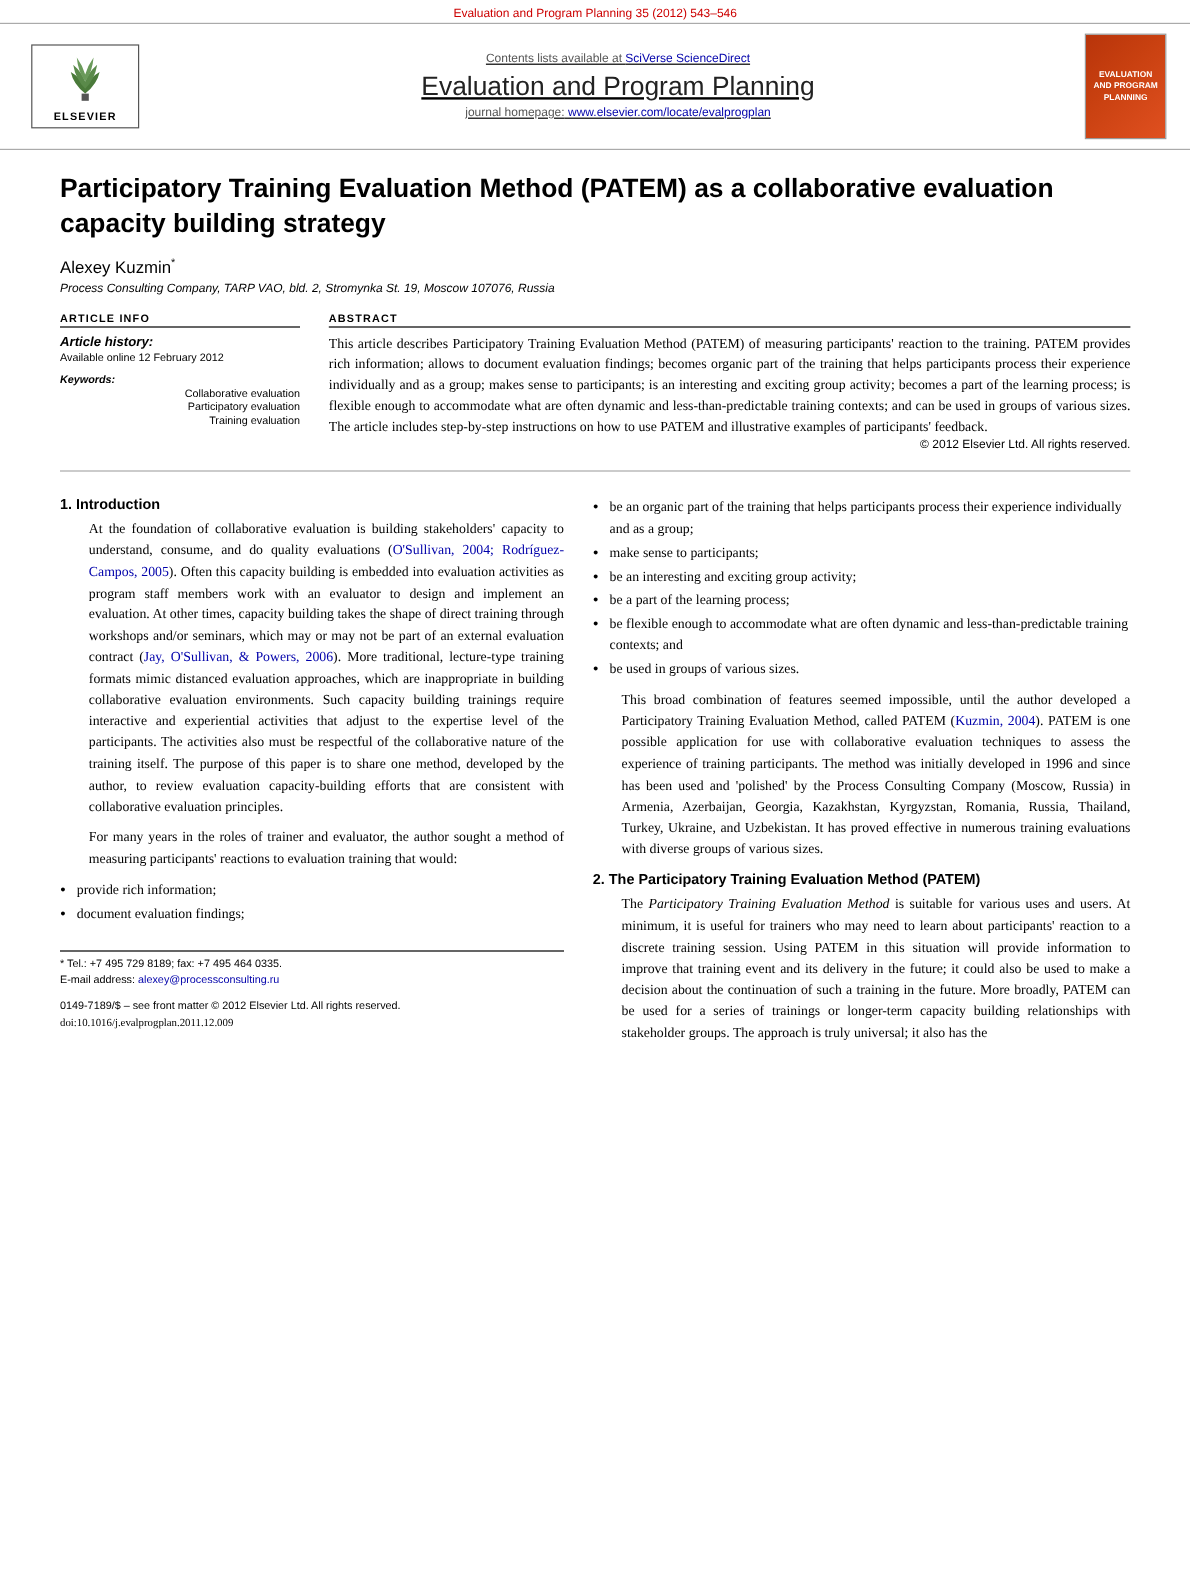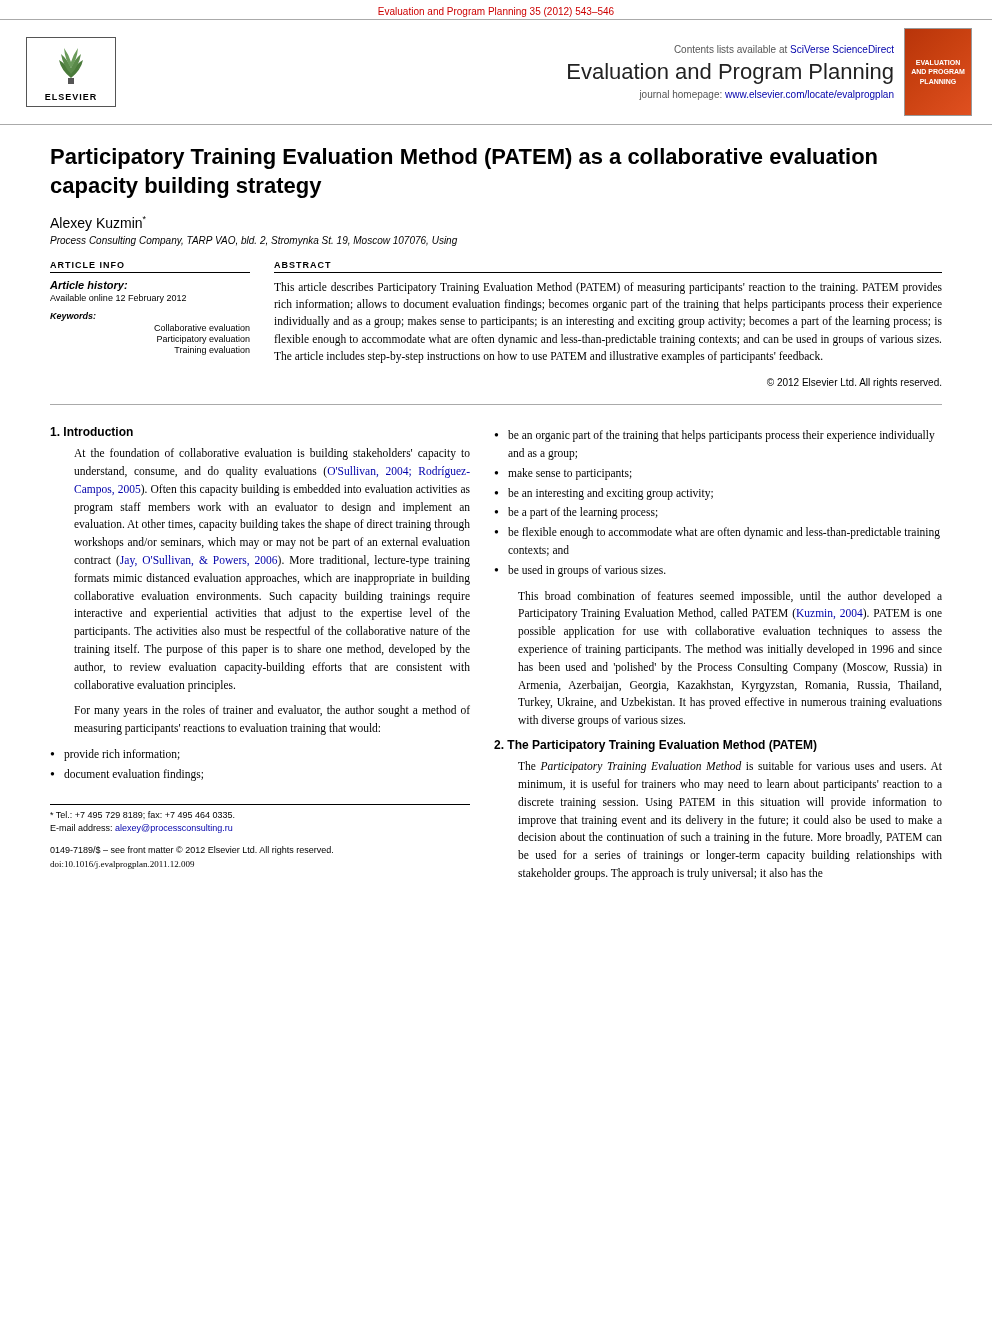--- a/index.html
+++ b/index.html
@@ -60,22 +60,23 @@
     .elsevier-text {
       font-family: Arial, sans-serif;
       font-size: 9px;
       font-weight: bold;
       letter-spacing: 1px;
       margin-top: 2px;
     }
 
     .header-center {
       flex: 1;
-      text-align: right;
+      text-align: center;
       padding: 0 10px;
+      text-decoration: underline;
     }
 
     .contents-line {
       font-size: 10px;
       font-family: Arial, sans-serif;
       color: #555;
       margin-bottom: 4px;
     }
 
     .sciverse-link {
@@ -218,21 +219,21 @@
 
     .abstract-text {
       font-size: 11.5px;
       text-align: justify;
       line-height: 1.5;
     }
 
     .copyright-line {
       font-size: 10px;
       text-align: right;
-      margin-top: 12px;
+      margin-top: 0;
       font-family: Arial, sans-serif;
     }
 
     .divider-line {
       border: none;
       border-top: 1px solid #aaa;
       margin: 16px 0;
     }
 
     
@@ -368,21 +369,21 @@
   </div>
 
   <div class="article-body">
 
     <h1 class="article-title">Participatory Training Evaluation Method (PATEM) as a collaborative evaluation capacity building strategy</h1>
 
     <div class="author-name">
       <span>Alexey Kuzmin</span><sup>*</sup>
     </div>
 
-    <div class="affiliation">Process Consulting Company, TARP VAO, bld. 2, Stromynka St. 19, Moscow 107076, Using</div>
+    <div class="affiliation">Process Consulting Company, TARP VAO, bld. 2, Stromynka St. 19, Moscow 107076, Russia</div>
 
     <div class="two-col">
 
       <div class="article-info-col">
         <div class="section-label">ARTICLE INFO</div>
 
         <div class="article-history-label">Article history:</div>
         <div class="article-history-val">Available online 12 February 2012</div>
 
         <div class="keywords-label">Keywords:</div>

